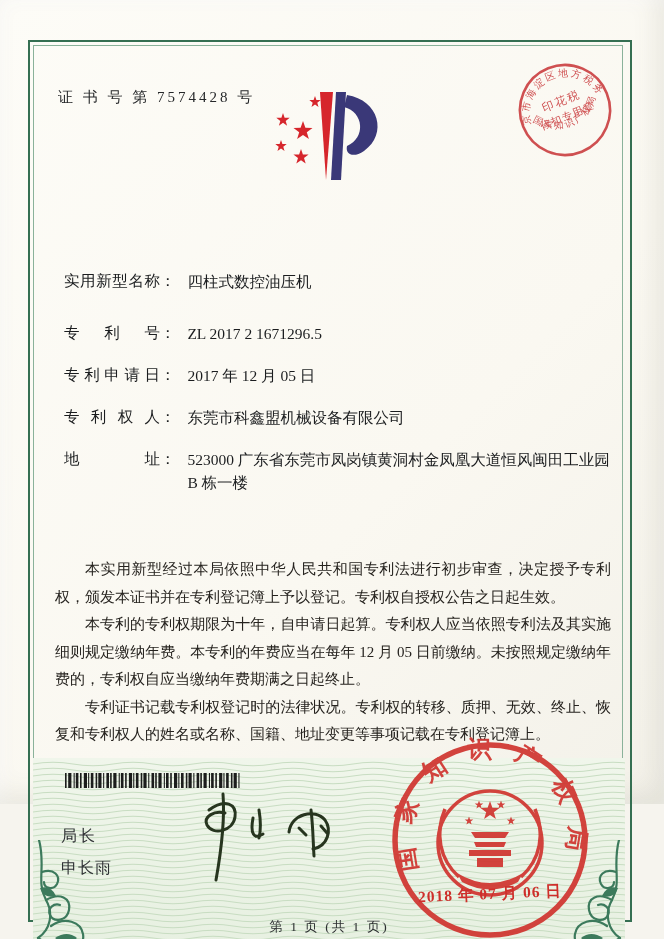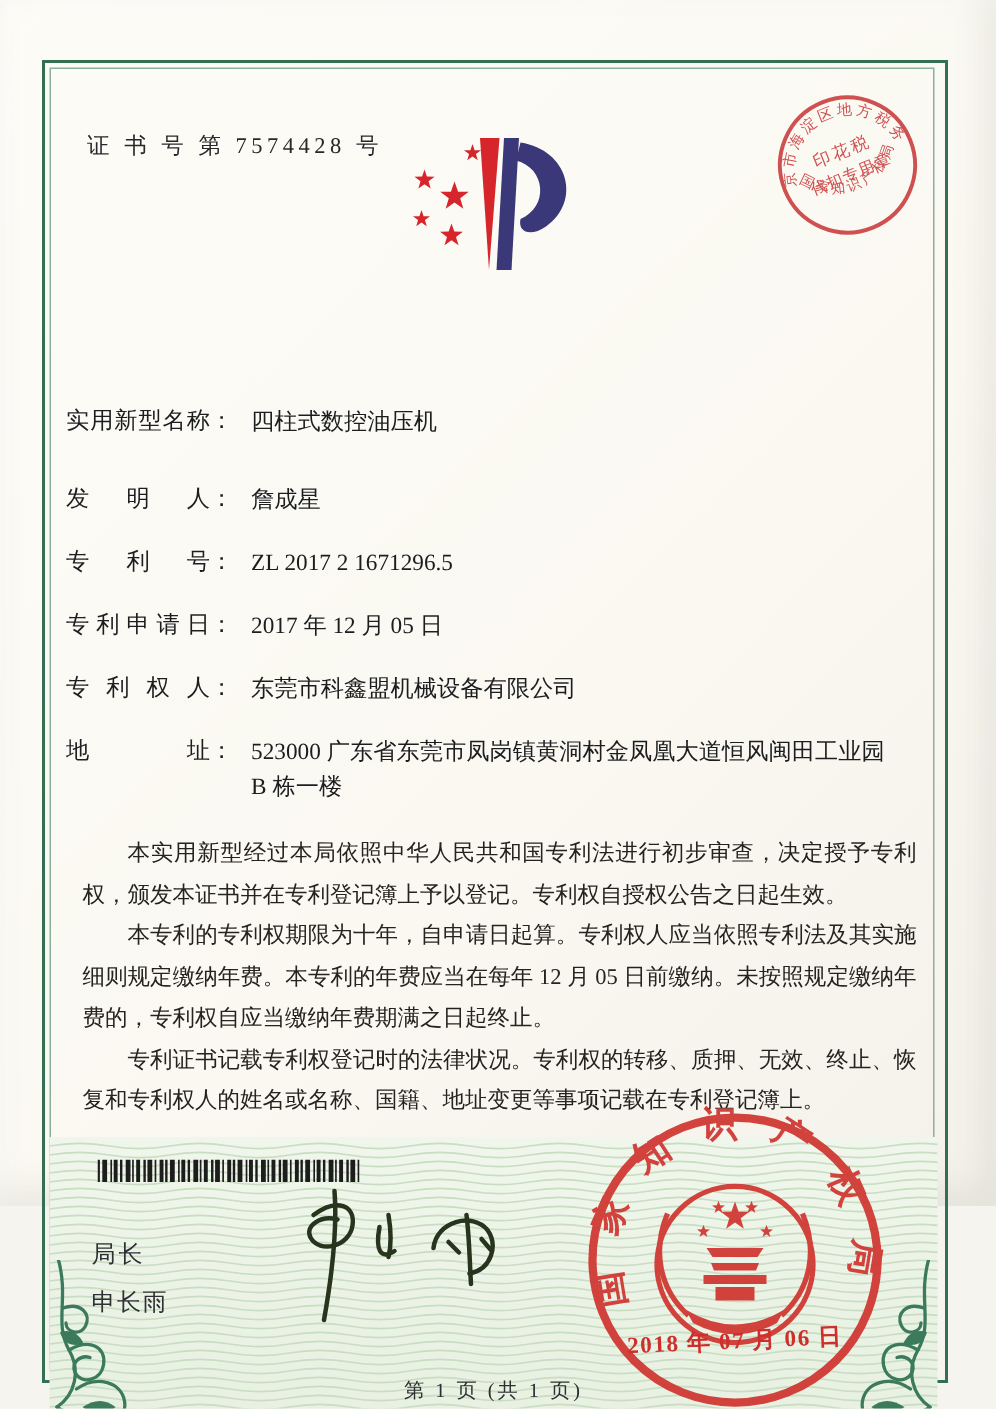--- a/index.html
+++ b/index.html
@@ -10,21 +10,21 @@
   .frame-outer{position:absolute;left:28px;top:40px;width:600px;height:878px;
     border:2px solid #3570526; border:2px solid #356f52;}
   .frame-inner{position:absolute;left:33px;top:45px;width:588px;height:866px;
     border:1px solid #8ab29a;}
   .cert-no{position:absolute;left:58px;top:88px;font-size:15px;letter-spacing:3px;color:#26282a;}
   .title{position:absolute;left:0;top:178px;width:656px;margin:0;text-align:center;
     font-size:35px;font-weight:700;letter-spacing:8px;color:#17191b;}
   .logo{position:absolute;left:265px;top:88px;}
   .tax-stamp{position:absolute;left:503px;top:48px;transform:rotate(-22deg);opacity:.88;}
   .tax-stamp text{fill:#c9393b;font-family:"Liberation Serif",serif;}
-  .fields{position:absolute;left:44px;top:270px;width:556px;font-size:15.5px;color:#1b1d1f;}
+  .fields{position:absolute;left:64px;top:270px;width:556px;font-size:15.5px;color:#1b1d1f;}
   .field-row{margin-bottom:19px;line-height:22px;}
   .field-row.first{margin-bottom:29px;}
   .f-label{display:inline-block;width:96px;text-align:justify;text-align-last:justify;vertical-align:top;}
   .f-colon{vertical-align:top;}
   .f-value{margin-left:8px;vertical-align:top;display:inline-block;max-width:430px;line-height:23px;}
   .grant-row{position:absolute;left:60px;top:535px;width:556px;font-size:15.5px;color:#1b1d1f;}
   .grant-no{position:absolute;left:310px;top:0;}
   .paras{position:absolute;left:55px;top:556px;width:556px;font-size:15px;line-height:27.5px;
     color:#26231f;text-align:justify;}
   .paras p{margin:0;text-indent:2em;}
@@ -83,24 +83,20 @@
     </text>
     <text x="62" y="56" font-size="11.5" text-anchor="middle" letter-spacing="2">印花税</text>
     <text x="62" y="72" font-size="10.5" text-anchor="middle" letter-spacing="1">代扣专用章</text>
   </svg>
 
 
   <div class="fields">
     <div class="field-row first">
       <span class="f-label">实用新型名称</span><span class="f-colon">：</span>
       <span class="f-value">四柱式数控油压机</span>
-    </div>
-    <div class="field-row">
-      <span class="f-label">发明人</span><span class="f-colon">：</span>
-      <span class="f-value">詹成星</span>
     </div>
     <div class="field-row">
       <span class="f-label">专利号</span><span class="f-colon">：</span>
       <span class="f-value">ZL 2017 2 1671296.5</span>
     </div>
     <div class="field-row">
       <span class="f-label">专利申请日</span><span class="f-colon">：</span>
       <span class="f-value">2017 年 12 月 05 日</span>
     </div>
     <div class="field-row">

